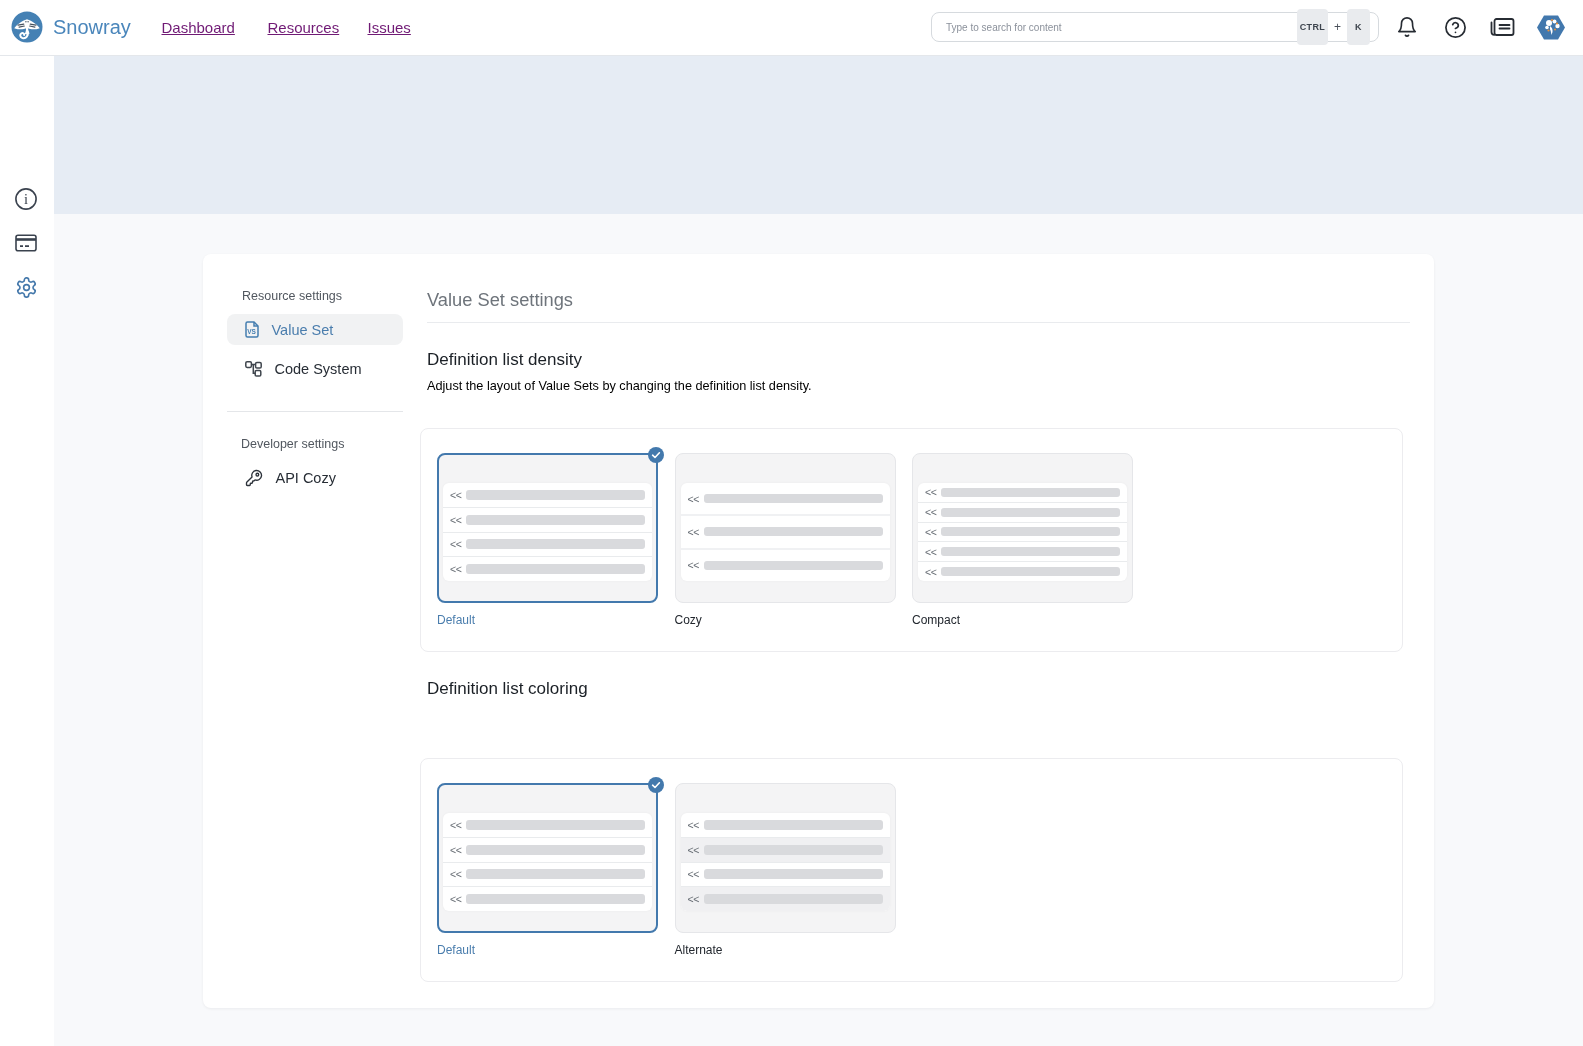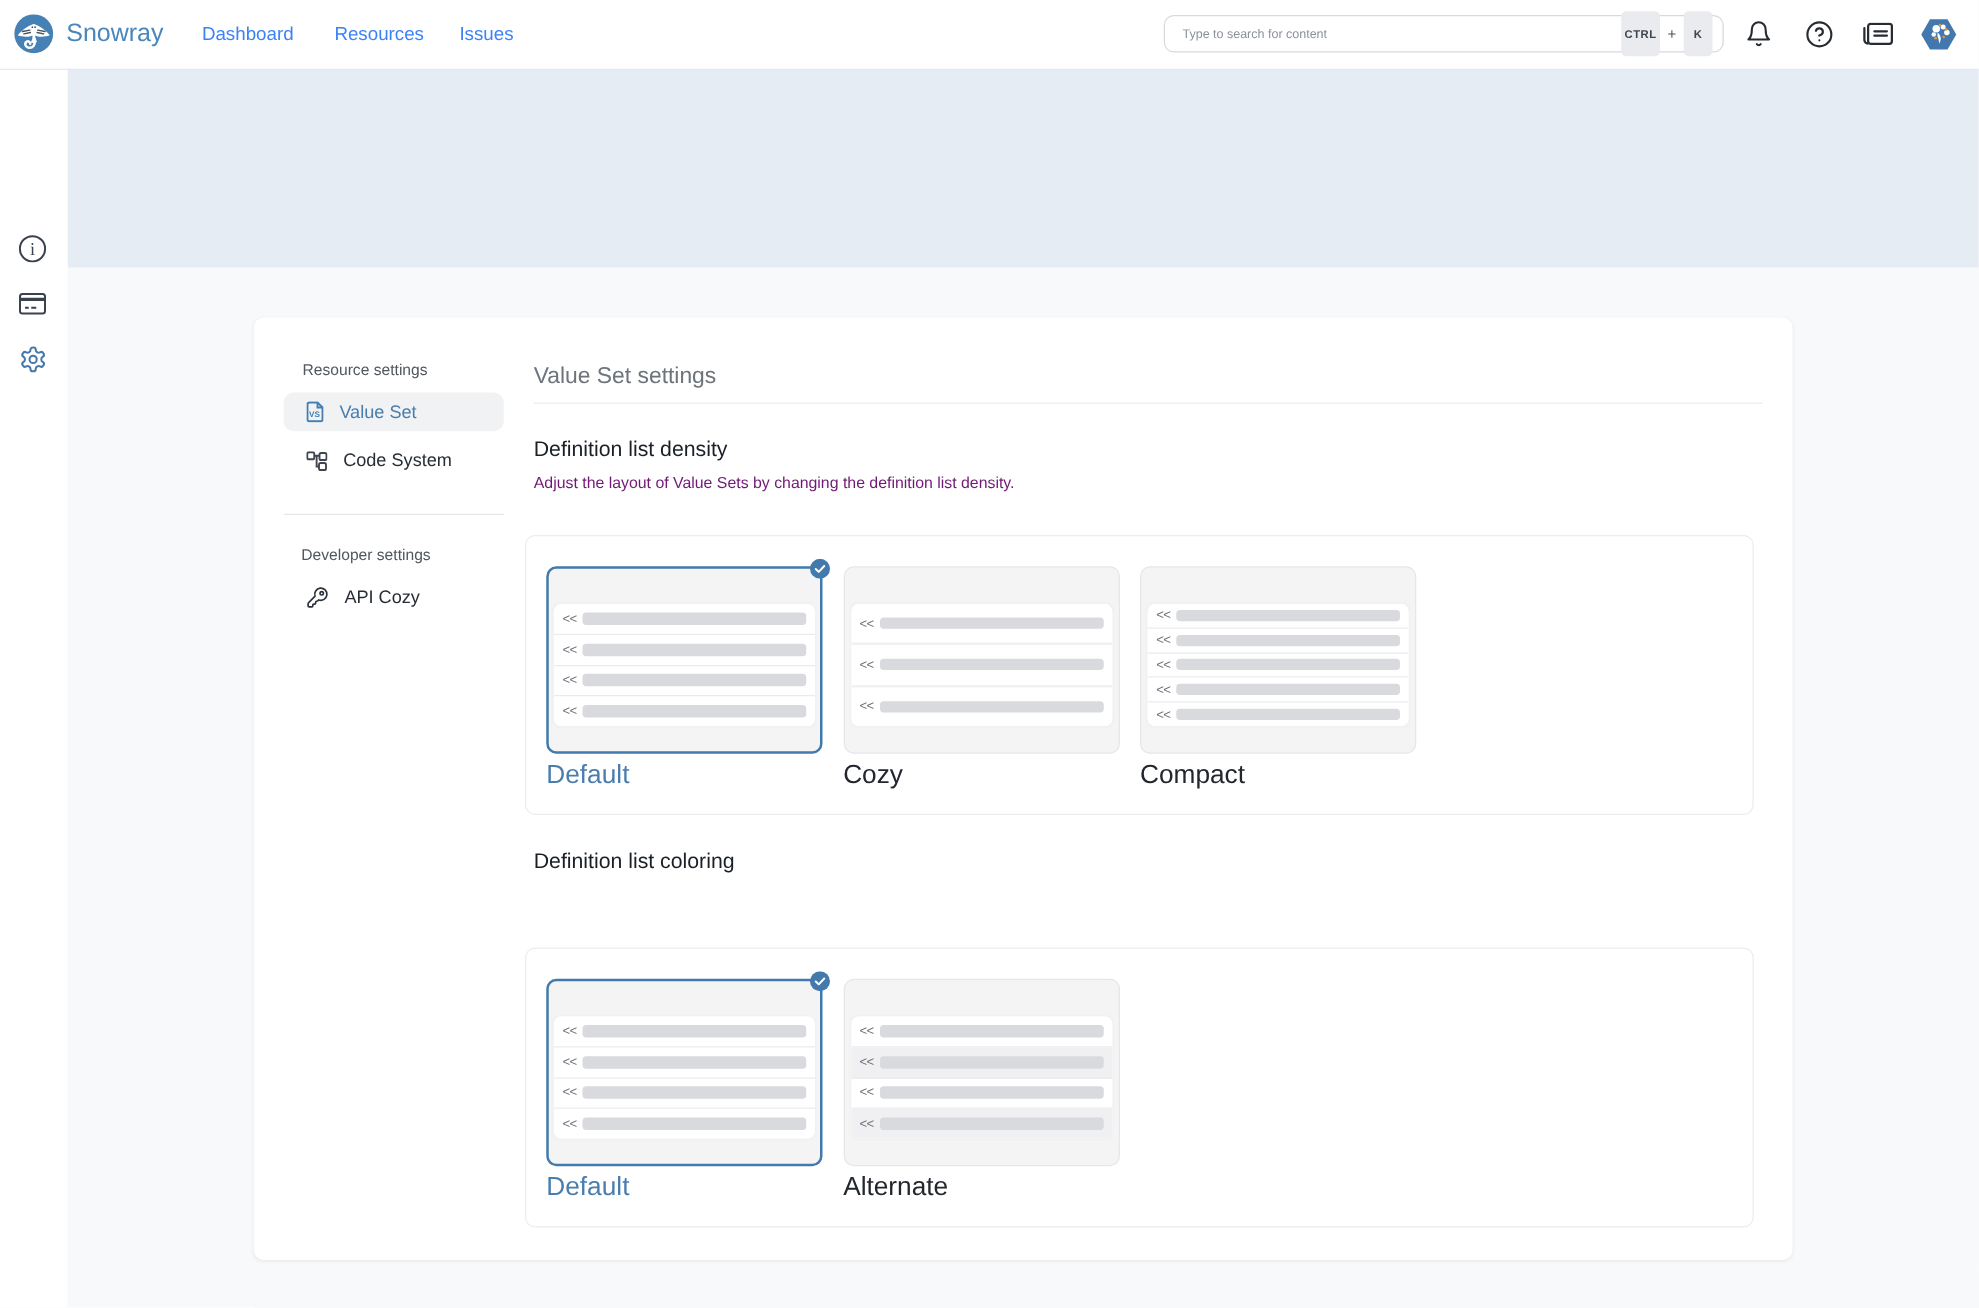--- a/index.html
+++ b/index.html
@@ -4,21 +4,21 @@
 <style>
 * { margin:0; padding:0; box-sizing:border-box; }
 html,body { width:1583px; height:1046px; }
 body { font-family:"Liberation Sans", sans-serif; background:#f8f9fb; position:relative; overflow:hidden; }
 #page { position:absolute; left:0; top:0; width:1583px; height:1046px; }
 
 
 #hdr { position:absolute; left:0; top:0; width:1583px; height:56px; background:#fff; border-bottom:1px solid #e4e7eb; z-index:5; }
 #logo { position:absolute; left:11px; top:11px; }
 #brand { position:absolute; left:53px; top:14.5px; font-size:20px; line-height:24px; color:#4a86bb; }
-.navlink { position:absolute; top:0; height:55px; display:flex; align-items:center; font-size:15px; color:#3b82f6; }
+.navlink { position:absolute; top:0; height:55px; display:flex; align-items:center; font-size:15px; color:#701a75;text-decoration:underline; }
 #search { position:absolute; left:931px; top:12px; width:448px; height:30px; border:1px solid #d6dade; border-radius:8px; background:#fff; display:flex; align-items:center; }
 #search .ph { margin-left:14px; font-size:10px; color:#8b919b; flex:1; }
 .key { height:36px; background:#e9ebee; border-radius:4px; font-size:9px; font-weight:bold; color:#3e454e; display:flex; align-items:center; justify-content:center; letter-spacing:.4px; }
 .kctrl { width:31px; }
 .kk { width:23px; margin-right:8px; }
 .plus { font-size:12px; color:#4a505a; margin:0 6px; }
 .hico { position:absolute; top:0; }
 
 
 #rail { position:absolute; left:0; top:56px; width:54px; height:990px; background:#fff; z-index:4; }
@@ -35,36 +35,36 @@
 .mitem { position:absolute; left:24px; width:176px; height:31px; border-radius:8px; display:flex; align-items:center; font-size:14.5px; color:#272d35; }
 .mitem.sel { background:#f1f2f3; color:#4a7dad; }
 .mitem svg { margin-left:18px; }
 .mitem span { margin-left:12.5px; }
 #mdivider { position:absolute; left:24px; top:157px; width:176px; height:1px; background:#e4e6e9; }
 
 
 #rtitle { position:absolute; left:224px; top:34px; font-size:18.3px; line-height:24px; color:#6e747b;text-align:center; }
 #rhr { position:absolute; left:224px; top:68px; width:983px; height:1px; background:#e9ebee; }
 .h2 { position:absolute; left:224px; font-size:17px; line-height:24px; color:#1b2026; }
-.desc { position:absolute; left:224px; font-size:12.7px; line-height:17px; color:#701a75; }
+.desc { position:absolute; left:224px; font-size:12.7px; line-height:17px; color:#000000; }
 .cont { position:absolute; left:217px; width:983px; height:224px; border:1px solid #ececef; border-radius:8px; display:flex; gap:16.5px; padding:24px 16px 0 16px; }
 .optwrap { width:221px; }
 .opt { position:relative; width:221px; height:150px; background:#f4f4f5; border:1px solid #e5e6e9; border-radius:8px; }
 .opt.sel { border:2px solid #4379ad; }
 .badge { position:absolute; top:-8px; right:-8px; width:16px; height:16px; }
 .panel { position:absolute; left:5px; right:5px; top:29px; height:98px; background:#fff; border-radius:6px; overflow:hidden; display:flex; flex-direction:column; box-shadow:0 0 3px rgba(0,0,0,.04); }
 .opt.sel .panel { left:4px; right:4px; top:28px; }
 .prow { flex:1; display:flex; align-items:center; border-bottom:1px solid #e9ebed; }
 .prow:last-child { border-bottom:none; }
 .cozy .prow { border-bottom-width:2px; border-bottom-color:#f0f1f3; }
 .ch { font-size:10.5px; color:#686e75; padding-left:7px; letter-spacing:-.5px; }
 .bar { flex:1; height:10px; background:#d9dadd; border-radius:3px; margin-left:5px; margin-right:7px; }
 .cozy .bar, .compact .bar { height:9px; }
 .alt .prow:nth-child(even) { background:#f0f0f2; }
-.olabel { margin-top:6px; font-size:21px; line-height:22px; color:#22272e; }
+.olabel { margin-top:6px; font-size:12px; line-height:22px; color:#22272e; }
 .olabel.blue { color:#4a7dad; }
 </style>
 </head>
 <body>
 <div id="page">
   <div id="band"></div>
 
   <div id="hdr">
     <svg id="logo" width="32" height="32" viewBox="0 0 32 32">
       <circle cx="16" cy="16" r="15.5" fill="#4581b4"></circle>

